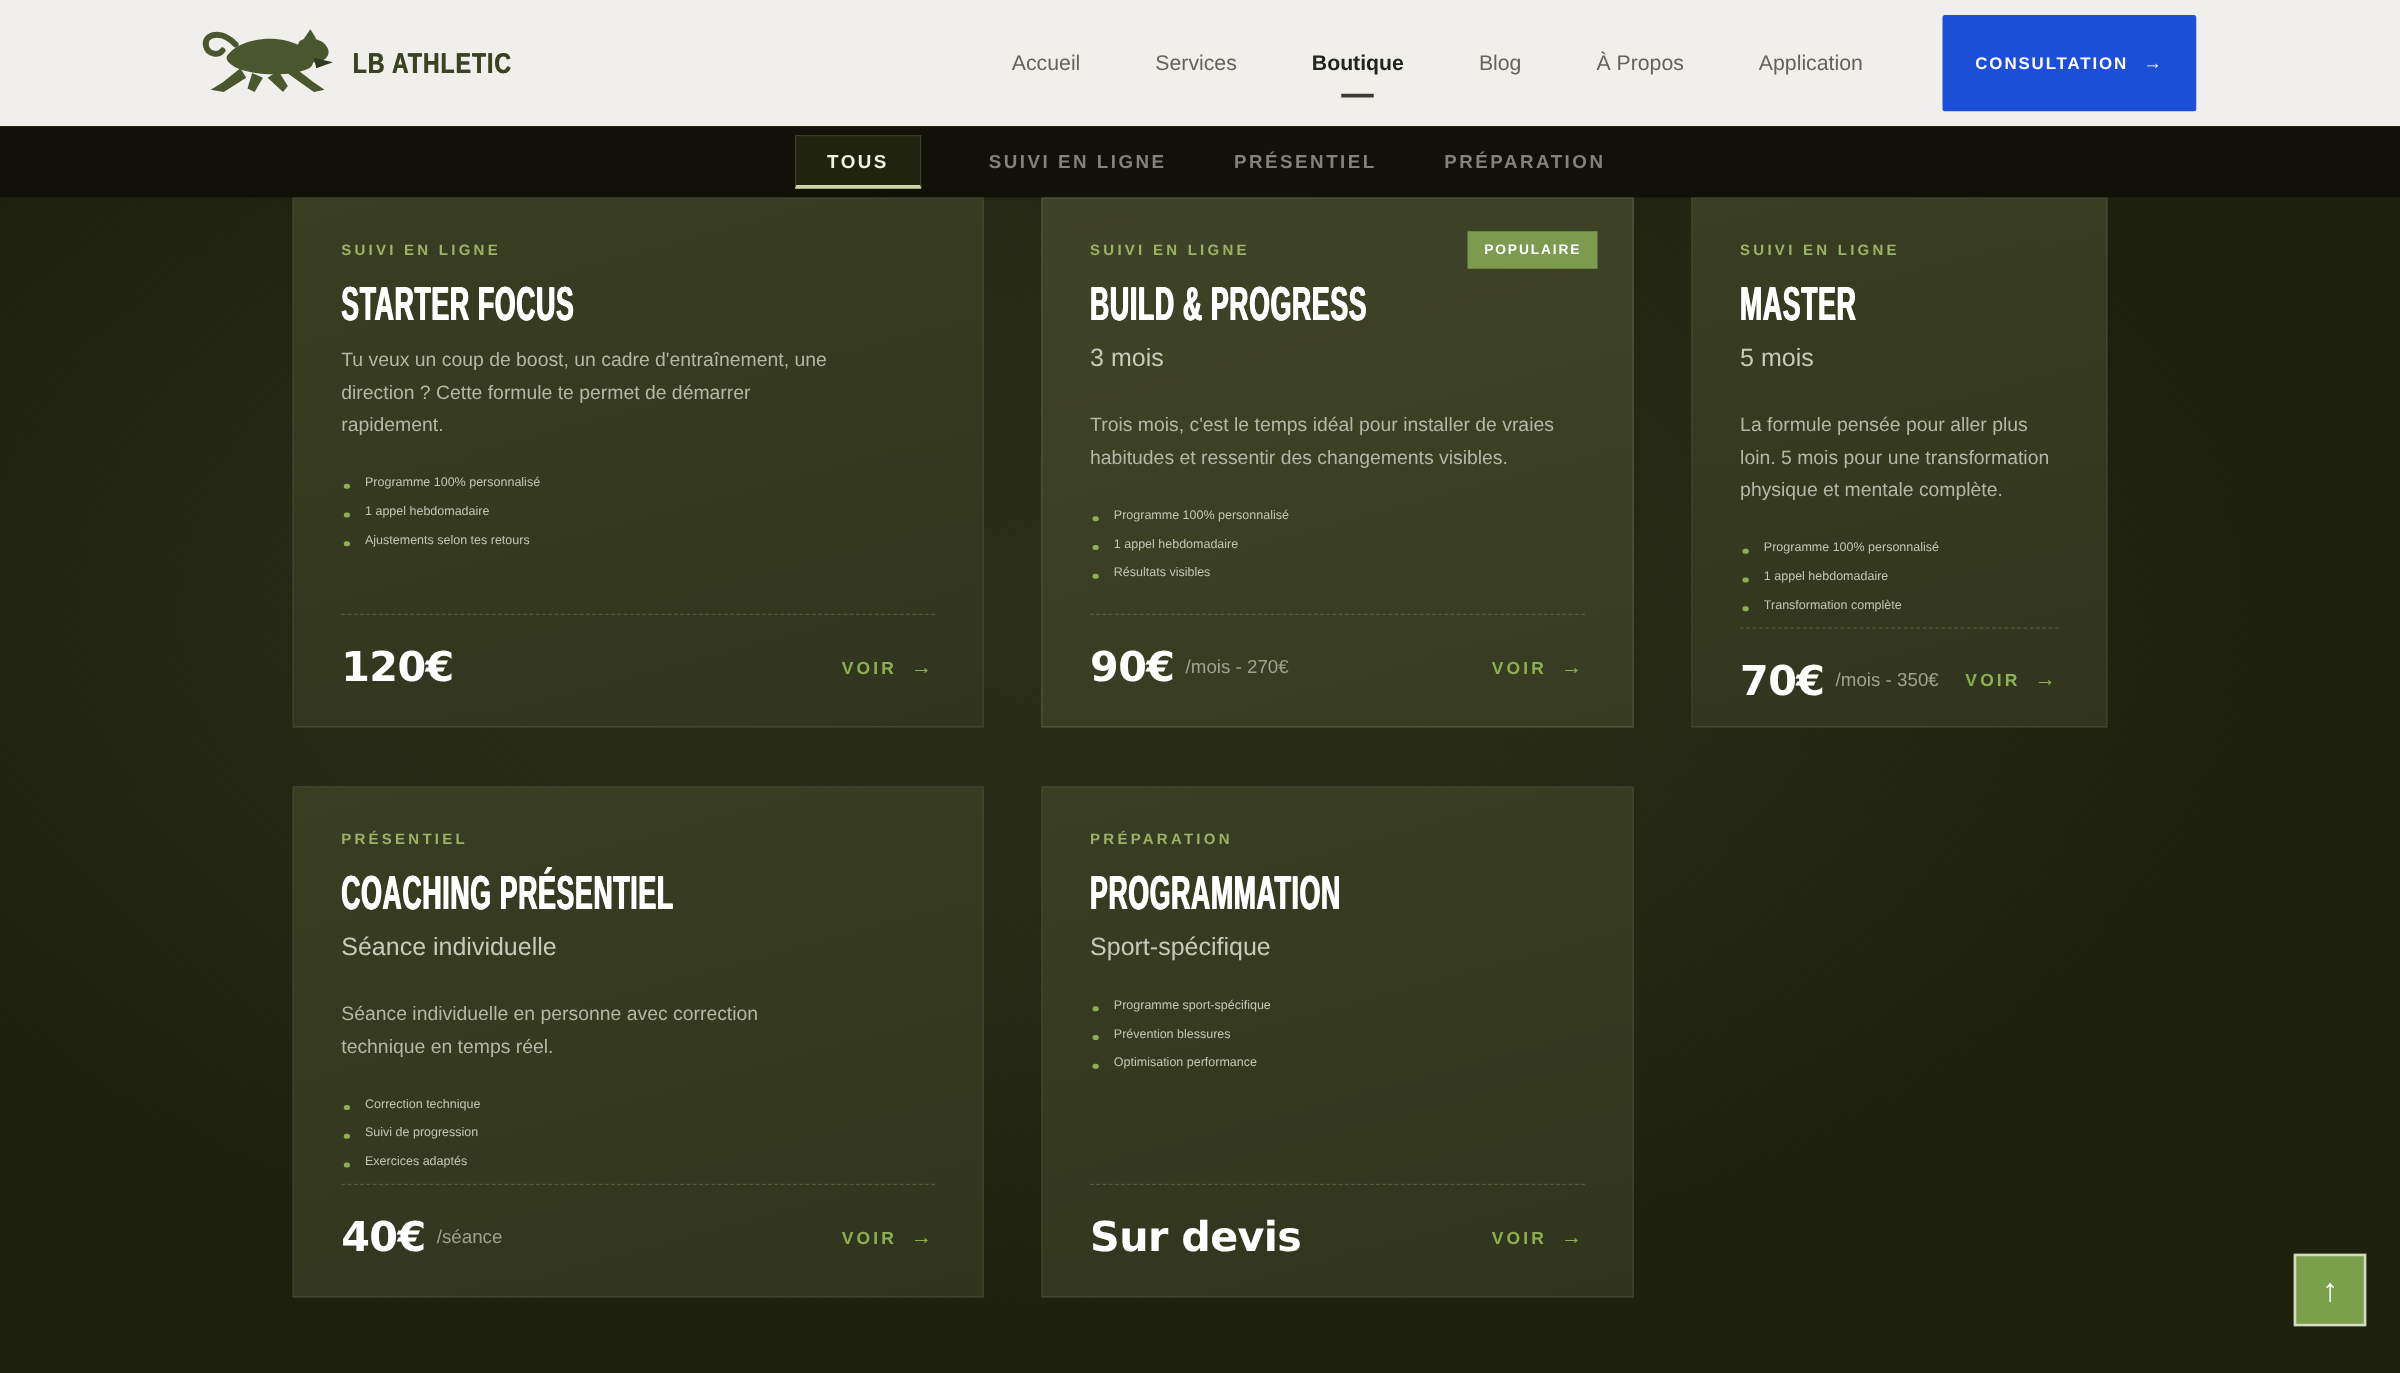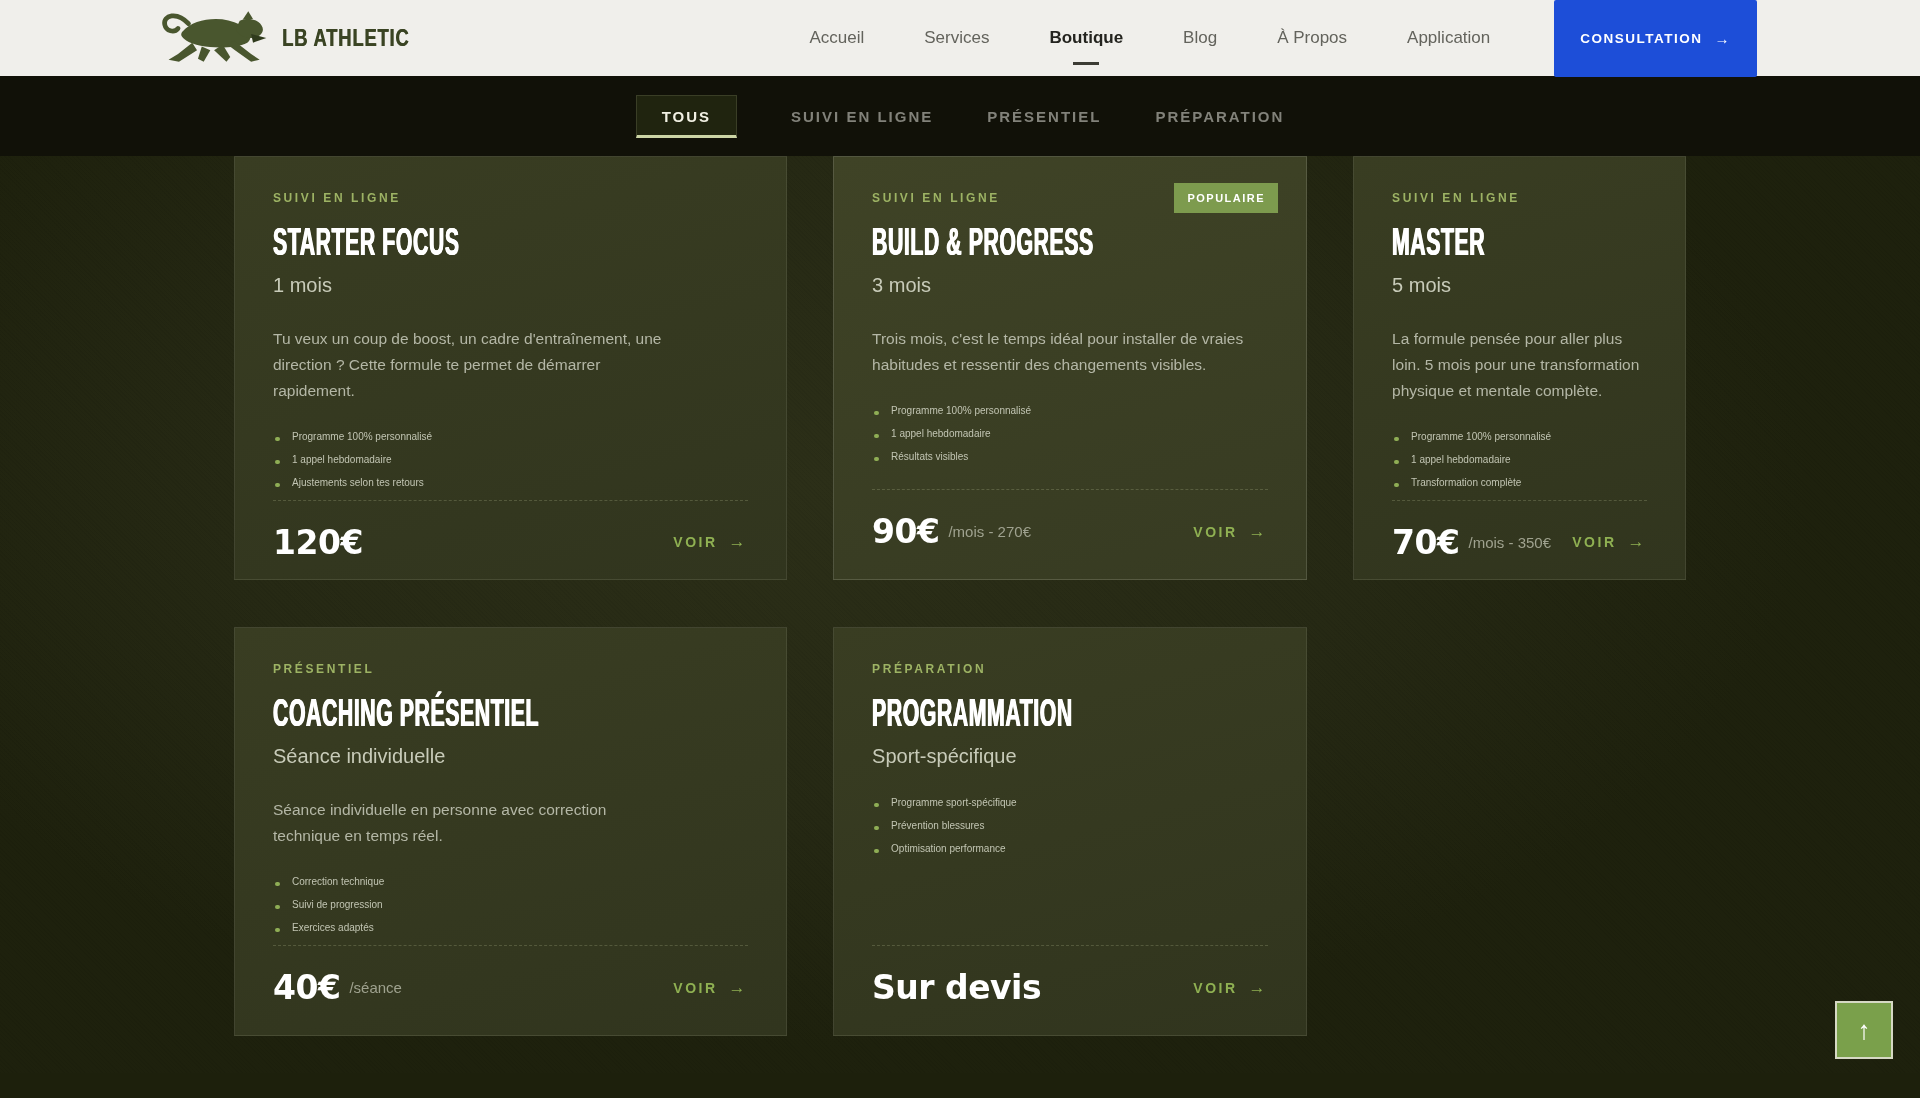--- a/index.html
+++ b/index.html
@@ -1,35 +1,35 @@
 <!DOCTYPE html>
 <html><head>
 <meta charset="utf-8">
 <style>
   * { margin:0; padding:0; box-sizing:border-box; }
   html,body { width:1920px; height:1098px; overflow:hidden; font-family:"Liberation Sans", sans-serif; background:#1d200c; }
 
   
-  .header { height:76px; background:#f0efeb; display:flex; align-items:center; padding:0 163px 0 160px; }
+  .header { height:101px; background:#f0efeb; display:flex; align-items:center; padding:0 163px 0 160px; }
   .brand { display:flex; align-items:center; gap:10px; }
   .brand-name { font-size:23px; font-weight:700; color:#3a4423; letter-spacing:1px;
                 transform:scaleX(0.8); transform-origin:left center; white-space:nowrap;
                 text-shadow:0.6px 0 0 #3a4423; }
   .nav { margin-left:auto; display:flex; align-items:center; gap:60px;justify-content:center; }
   .nav-item { font-size:17px; color:#63635c; cursor:pointer; position:relative; white-space:nowrap; }
   .nav-item.active { color:#24241f; font-weight:700; }
   .nav-item.active::after { content:""; position:absolute; left:50%; transform:translateX(-50%);
                             bottom:-17px; width:26px; height:3px; background:#3c3c34; }
   .cta-btn { margin-left:64px; background:#1d4ed8; color:#fff; font-size:13.5px; font-weight:700;
              letter-spacing:1.5px; padding:30px 26px; display:flex; align-items:center; gap:12px;
              border:none; cursor:pointer; border-radius:2px; white-space:nowrap; }
   .cta-arrow { font-size:15px; font-weight:400; }
 
   
-  .filterbar { height:80px; background:#111108; display:flex; align-items:center; justify-content:center; gap:54px; }
+  .filterbar { height:57px; background:#111108; display:flex; align-items:center; justify-content:center; gap:54px; }
   .tab { font-size:15px; font-weight:700; letter-spacing:2px; color:#82827a; cursor:pointer; white-space:nowrap; }
   .tab.active { background:#20240f; color:#f2f1e4; padding:12px 25px 10px;
                 border:1px solid #3a3e26; border-bottom:3px solid #ccd5a5; }
 
   
   .main { height:917px; position:relative;
           background-image:
             repeating-linear-gradient(45deg, rgba(0,0,0,0.05) 0 1px, transparent 1px 3px),
             radial-gradient(ellipse 1000px 560px at 42% 36%, #2c2f18 0%, #262914 58%, #1e210d 100%); }
   .cards { width:1452px; margin:0 auto; display:grid; grid-template-columns:repeat(3,1fr);
@@ -109,21 +109,20 @@
   <span class="tab">PRÉSENTIEL</span>
   <span class="tab">PRÉPARATION</span>
 </div>
 
 <main class="main">
   <div class="cards">
 
     <section class="card">
       <div class="card-category">SUIVI EN LIGNE</div>
       <h2 class="card-title">STARTER FOCUS</h2>
-      <div class="card-subtitle">1 mois</div>
       <p class="card-desc">Tu veux un coup de boost, un cadre d'entraînement, une direction ? Cette formule te permet de démarrer rapidement.</p>
       <ul class="features">
         <li class="feature">Programme 100% personnalisé</li>
         <li class="feature">1 appel hebdomadaire</li>
         <li class="feature">Ajustements selon tes retours</li>
       </ul>
       <div class="card-footer">
         <span class="price">120€</span>
         <span class="price-suffix"></span>
         <span class="voir">

